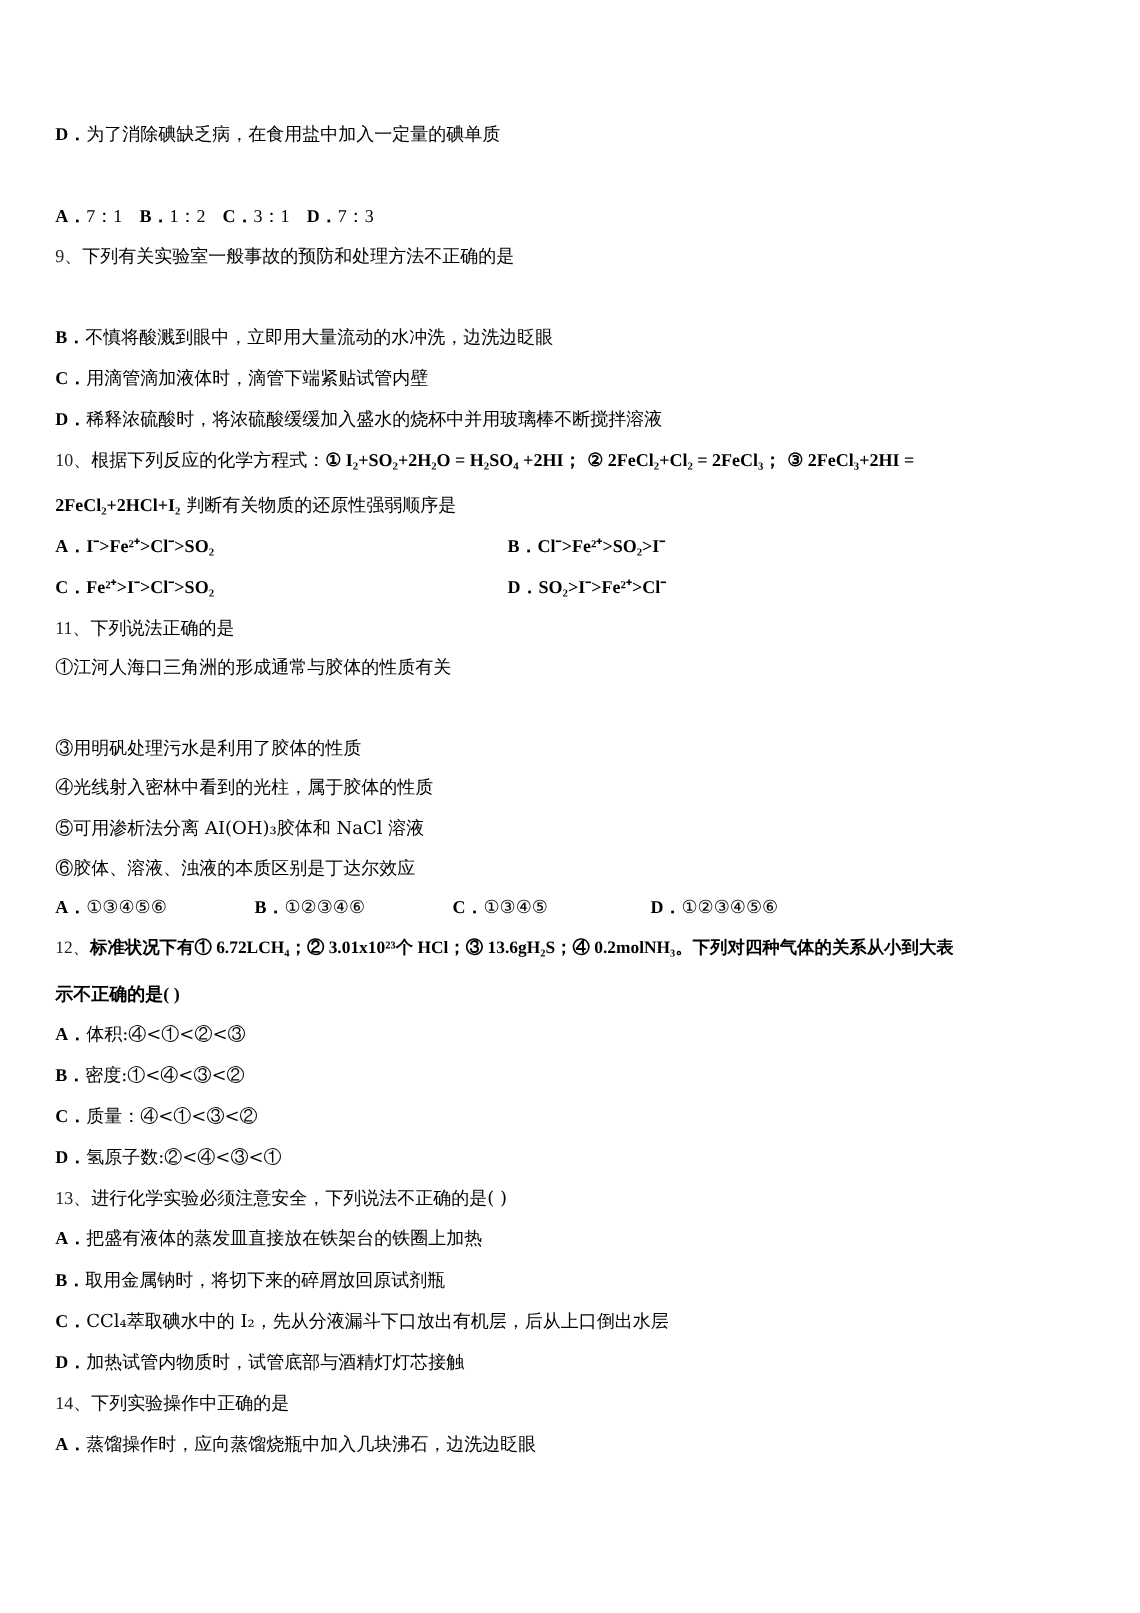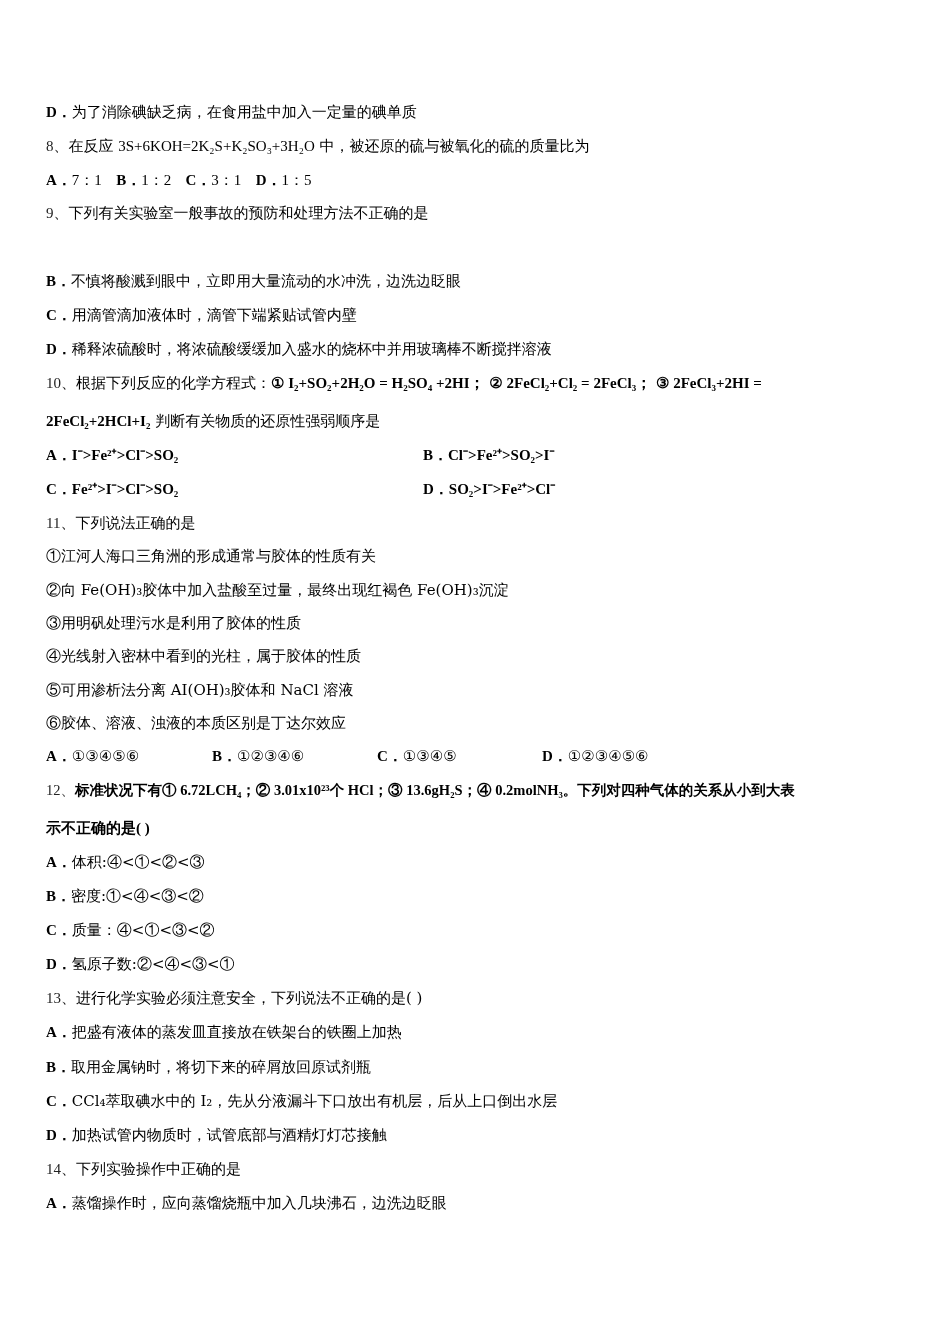--- a/index.html
+++ b/index.html
@@ -16,28 +16,25 @@
 </style>
 </head>
 <body>
 
 <div class="page">
 
   <div class="line" style="top:102px">
     <span class="opt">D．</span><span>为了消除碘缺乏病，在食用盐中加入一定量的碘单质</span>
   </div>
 
-  <div class="line" style="top:136px">
-    <span class="num">8、</span><span>在反应 </span><span class="mono">3S+6KOH=2K₂S+K₂SO₃+3H₂O</span><span> 中，被还原的硫与被氧化的硫的质量比为</span>
-  </div>
   <div class="line" style="top:170px">
     <span class="opt">A．</span><span class="mono">7：1</span>&nbsp;&nbsp;
     <span class="opt">B．</span><span class="mono">1：2</span>&nbsp;&nbsp;
     <span class="opt">C．</span><span class="mono">3：1</span>&nbsp;&nbsp;
-    <span class="opt">D．</span><span class="mono">1：5</span>
+    <span class="opt">D．</span><span class="mono">7：3</span>
   </div>
 
   <div class="line" style="top:203px">
     <span class="num">9、</span><span>下列有关实验室一般事故的预防和处理方法不正确的是</span>
   </div>
   <div class="line" style="top:271px">
     <span class="opt">B．</span><span>不慎将酸溅到眼中，立即用大量流动的水冲洗，边洗边眨眼</span>
   </div>
   <div class="line" style="top:305px">
     <span class="opt">C．</span><span>用滴管滴加液体时，滴管下端紧贴试管内壁</span>
@@ -60,21 +57,20 @@
   </div>
   <div class="line" style="top:479px; width:860px">
     <span class="opt">C．</span><span class="bold">Fe²⁺&gt;I⁻&gt;Cl⁻&gt;SO₂</span>
     <span class="col2"><span class="opt">D．</span><span class="bold">SO₂&gt;I⁻&gt;Fe²⁺&gt;Cl⁻</span></span>
   </div>
 
   <div class="line" style="top:513px">
     <span class="num">11、</span><span>下列说法正确的是</span>
   </div>
   <div class="line" style="top:546px">①江河人海口三角洲的形成通常与胶体的性质有关</div>
-  <div class="line" style="top:580px">②向 Fe(OH)₃胶体中加入盐酸至过量，最终出现红褐色 Fe(OH)₃沉淀</div>
   <div class="line" style="top:613px">③用明矾处理污水是利用了胶体的性质</div>
   <div class="line" style="top:680px">⑤可用渗析法分离 AI(OH)₃胶体和 NaCl 溶液</div>
   <div class="line" style="top:646px">④光线射入密林中看到的光柱，属于胶体的性质</div>
   <div class="line" style="top:713px">⑥胶体、溶液、浊液的本质区别是丁达尔效应</div>
   <div class="line" style="top:746px; width:860px">
     <span class="q11opt" style="left:0"><span class="opt">A．</span><span>①③④⑤⑥</span></span>
     <span class="q11opt" style="left:166px"><span class="opt">B．</span><span>①②③④⑥</span></span>
     <span class="q11opt" style="left:331px"><span class="opt">C．</span><span>①③④⑤</span></span>
     <span class="q11opt" style="left:496px"><span class="opt">D．</span><span>①②③④⑤⑥</span></span>
   </div>

